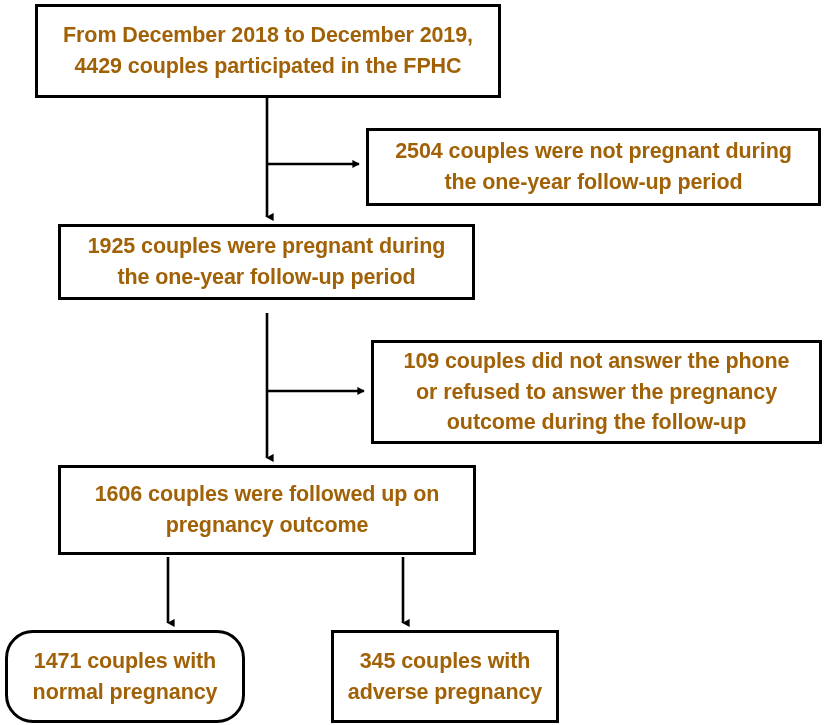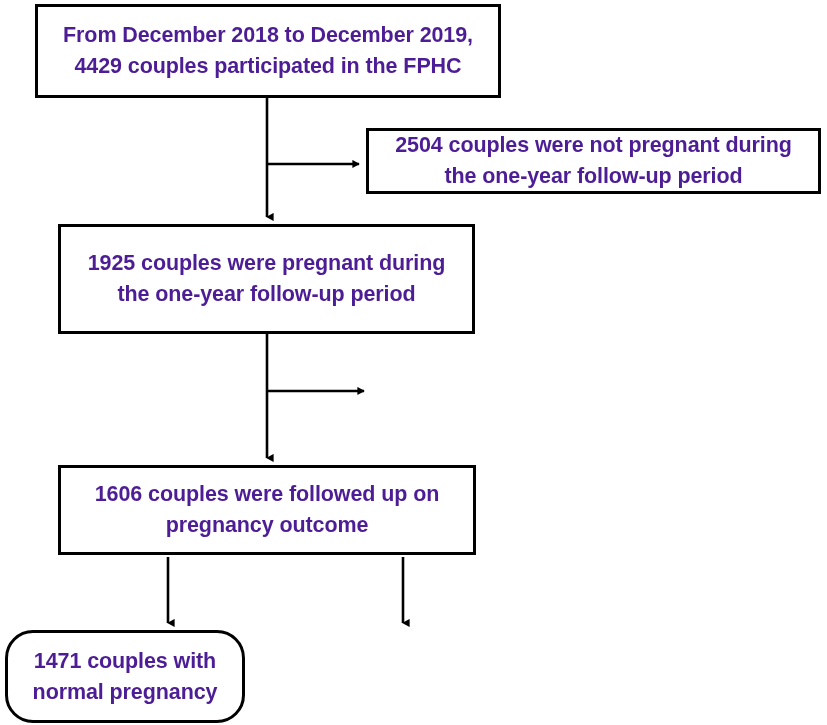--- a/index.html
+++ b/index.html
@@ -26,36 +26,36 @@
   }
   .node {
     position: absolute;
     box-sizing: border-box;
     border: 3px solid #000000;
     background: #ffffff;
     display: flex;
     align-items: center;
     justify-content: center;
     text-align: center;
-    color: #4c1d95;
+    color: #a16207;
     font-weight: bold;
     font-size: 21.5px;
     line-height: 1.42;
     letter-spacing: -0.1px;
     padding: 2px 10px;
     z-index: 2;
   }
   .node .node-text {
     display: block;
     white-space: pre-line;
   }
   
   #node-enrolled      { left: 35px;  top: 4px;   width: 466px; height: 94px; }
-  #node-not-pregnant  { left: 366px; top: 128px; width: 455px; height: 66px; }
-  #node-pregnant      { left: 58px;  top: 224px; width: 417px; height: 110px; }
+  #node-not-pregnant  { left: 366px; top: 128px; width: 455px; height: 78px; }
+  #node-pregnant      { left: 58px;  top: 224px; width: 417px; height: 76px; }
   #node-no-answer     { left: 371px; top: 340px; width: 451px; height: 104px; }
   #node-followed-up   { left: 58px;  top: 465px; width: 418px; height: 90px; }
   #node-normal        { left: 5px;   top: 630px; width: 240px; height: 93px; border-radius: 28px; }
   #node-adverse       { left: 331px; top: 630px; width: 228px; height: 93px; }
 </style>
 </head>
 <body>
 
 <div id="flowchart">
 
@@ -89,25 +89,34 @@
   <div class="node" id="node-not-pregnant">
     <span class="node-text">2504 couples were not pregnant during
 the one-year follow-up period</span>
   </div>
 
   <div class="node" id="node-pregnant">
     <span class="node-text">1925 couples were pregnant during
 the one-year follow-up period</span>
   </div>
 
+  <div class="node" id="node-no-answer">
+    <span class="node-text">109 couples did not answer the phone
+or refused to answer the pregnancy
+outcome during the follow-up</span>
+  </div>
 
   <div class="node" id="node-followed-up">
     <span class="node-text">1606 couples were followed up on
 pregnancy outcome</span>
   </div>
 
   <div class="node" id="node-normal">
     <span class="node-text">1471 couples with
 normal pregnancy</span>
   </div>
 
+  <div class="node" id="node-adverse">
+    <span class="node-text">345 couples with
+adverse pregnancy</span>
+  </div>
 
 </div>
 
 </body></html>

